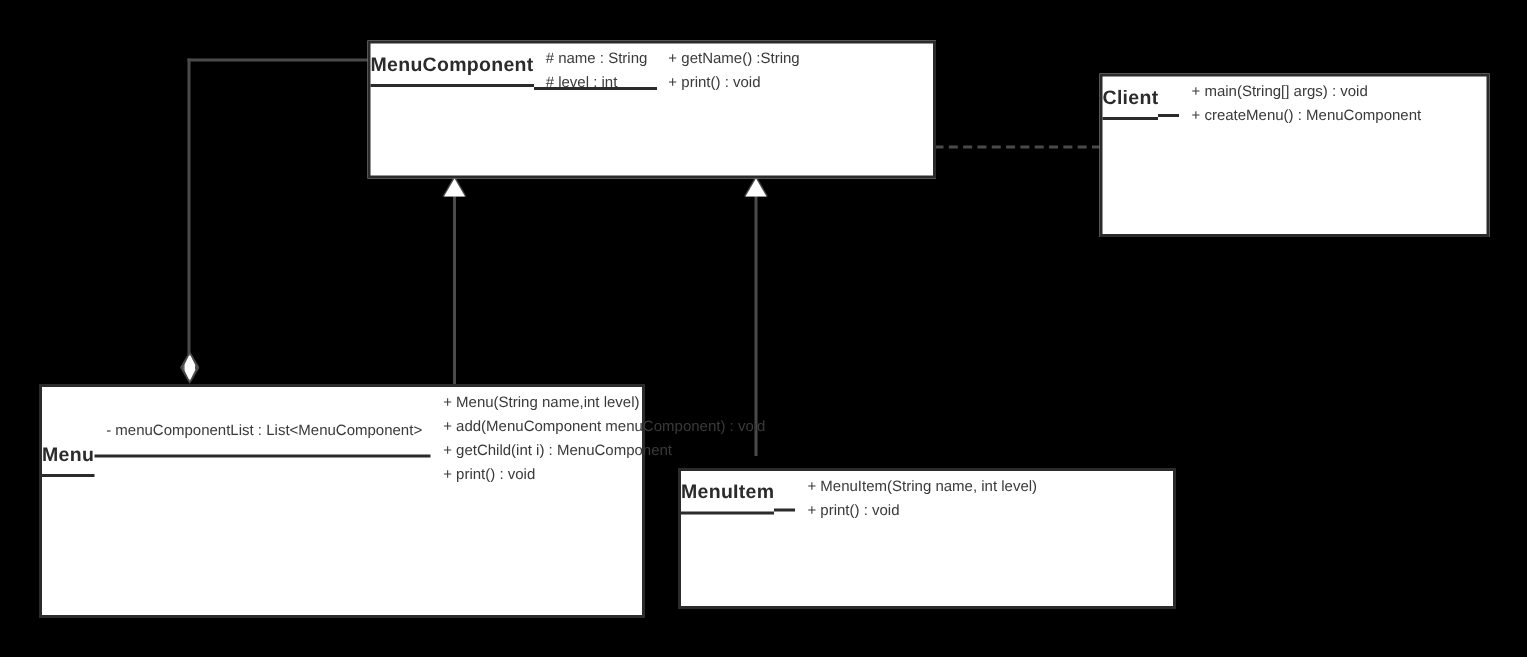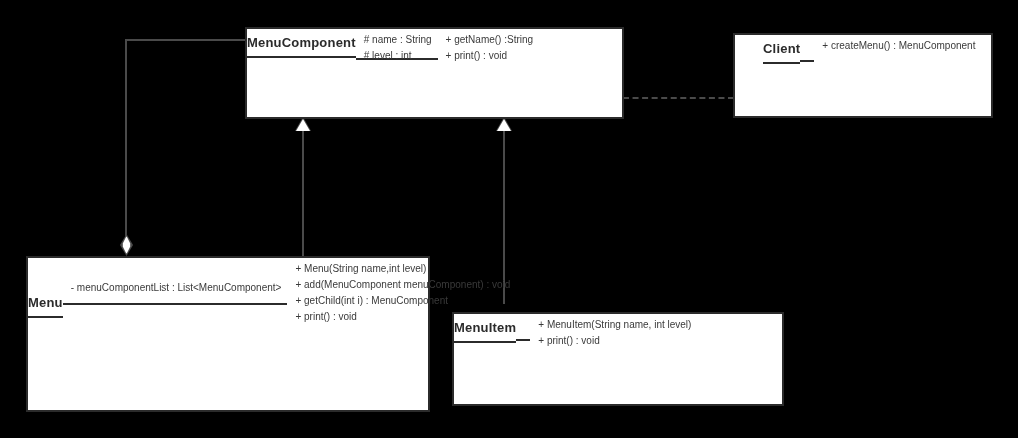--- a/index.html
+++ b/index.html
@@ -160,24 +160,25 @@
       <div class="uml-row"># name : String</div>
       <div class="uml-row"># level : int</div>
     </div>
     <div class="uml-section methods">
       <div class="uml-row">+ getName() :String</div>
       <div class="uml-row">+ print() : void</div>
     </div>
   </div>
 
   
-  <div class="uml-class" style="left:733px; top:33px; width:260px; height:85px;padding-left:28px;">
+  <div class="uml-class" style="left:733px; top:49px; width:260px; height:109px;">
     <div class="uml-header" style="height:29px;">Client</div>
     <div class="uml-section attrs" style="height:27px;"></div>
     <div class="uml-section methods">
+      <div class="uml-row">+ main(String[] args) : void</div>
       <div class="uml-row">+ createMenu() : MenuComponent</div>
     </div>
   </div>
 
   
   <div class="uml-class" style="left:26px; top:256px; width:404px; height:156px;">
     <div class="uml-header" style="height:29px;margin-top:31px;">Menu</div>
     <div class="uml-section attrs" style="height:31px; padding-top:6px;margin-top:16px;">
       <div class="uml-row">- menuComponentList : List&lt;MenuComponent&gt;</div>
     </div>

